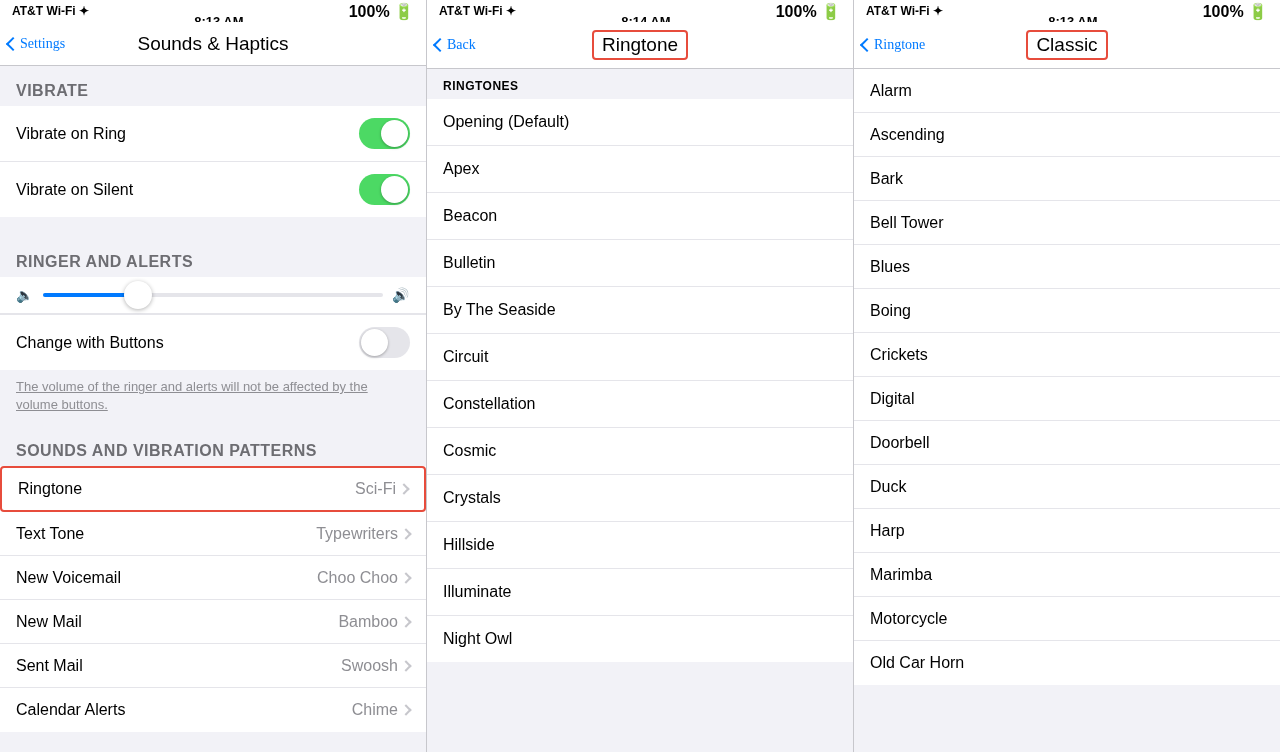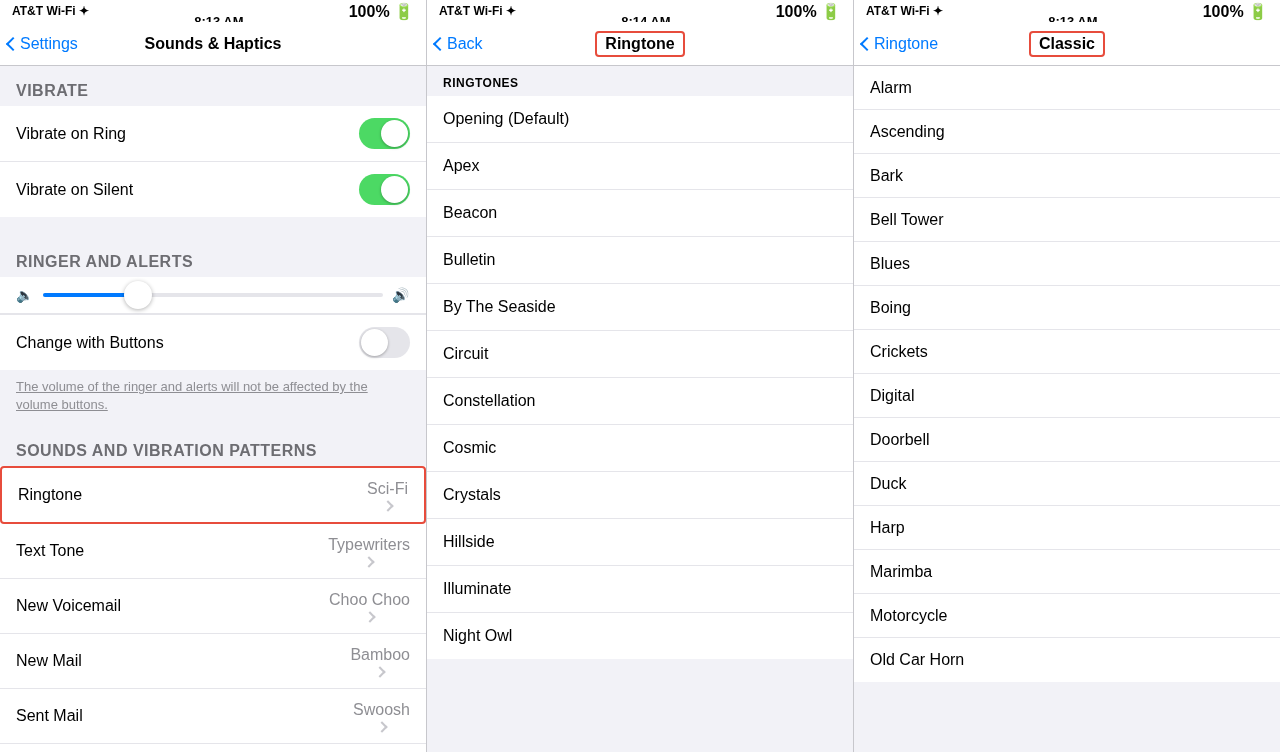--- a/index.html
+++ b/index.html
@@ -47,27 +47,28 @@
       padding: 8px 12px;
       position: relative;
       min-height: 44px;
     }
     .nav-back {
       position: absolute;
       left: 8px;
       display: flex;
       align-items: center;
       color: #007aff;
-      font-size: 16px;
+      font-size: 14px;
       cursor: pointer;
       gap: 2px;
+      font-family: Liberation Serif, serif;
     }
     .nav-title {
-      font-size: 16px;
-      font-weight: 700;
+      font-size: 19px;
+      font-weight: 400;
       color: #000;
     }
     .nav-title-boxed {
       border: 2px solid #e74c3c;
       padding: 2px 8px;
       border-radius: 4px;
     }
     .chevron-left {
       width: 10px;
       height: 10px;
@@ -116,21 +117,20 @@
     .list-item-label {
       font-size: 16px;
       color: #000;
     }
     .list-item-value {
       font-size: 16px;
       color: #8e8e93;
       display: flex;
       align-items: center;
       gap: 4px;
-      flex-direction: column;
     }
     .list-item-boxed {
       border: 2px solid #e74c3c;
       border-radius: 4px;
     }
 
     
     .toggle {
       width: 51px;
       height: 31px;

